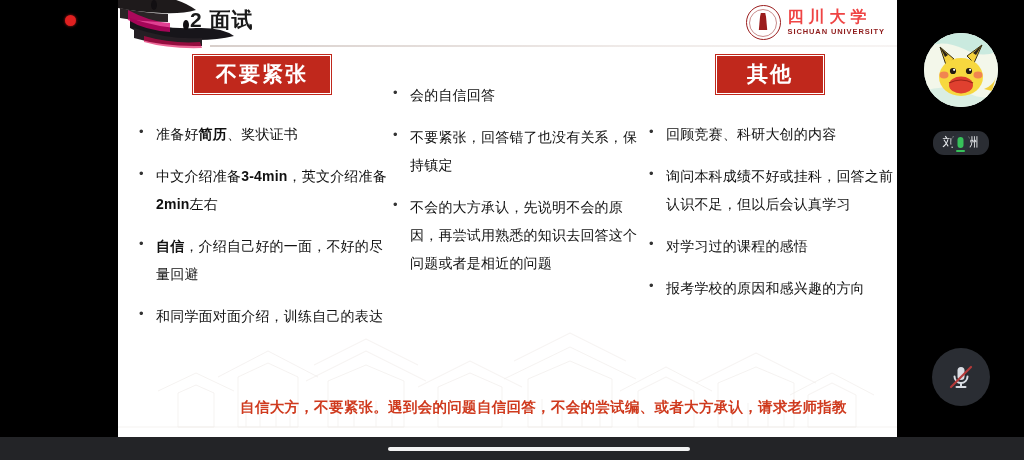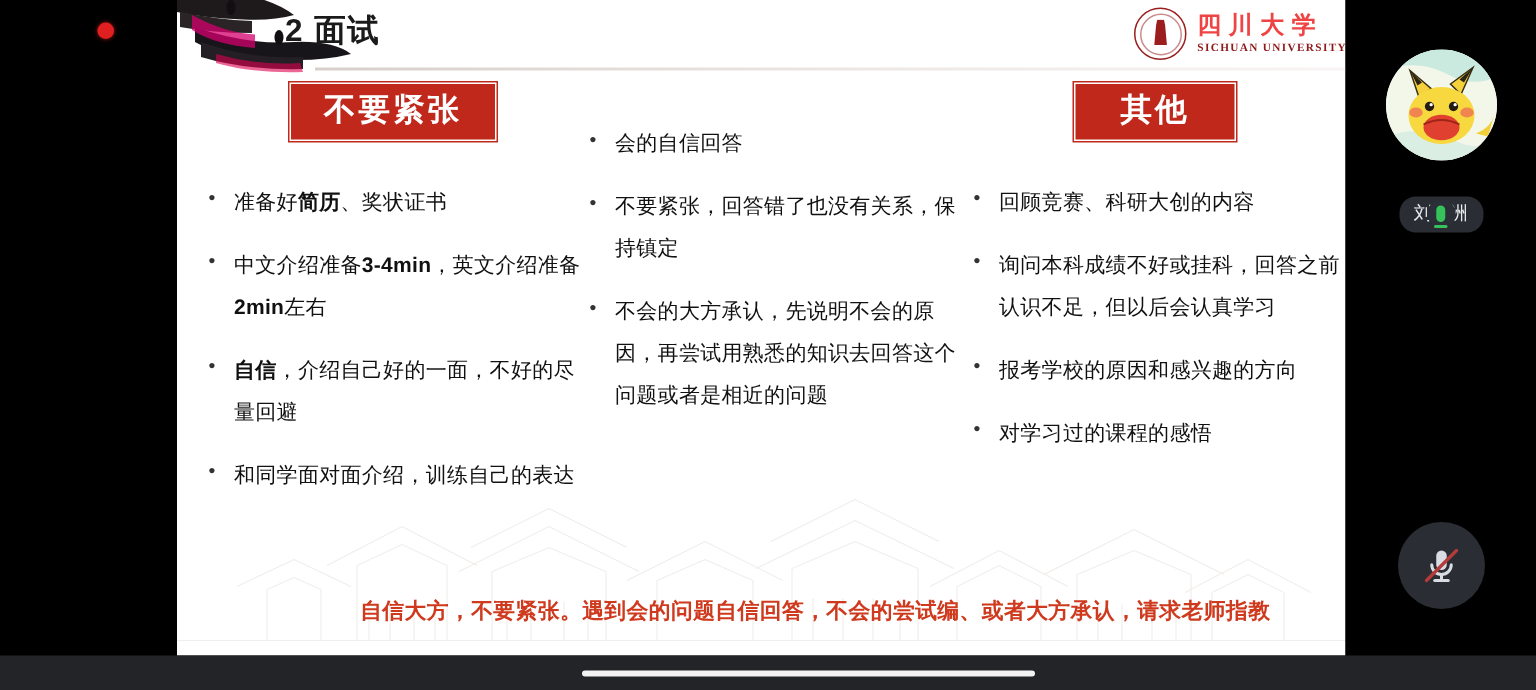--- a/index.html
+++ b/index.html
@@ -53,21 +53,20 @@
     opacity: .28;
     pointer-events: none;
   }
 
   
   .slide-header {
     position: absolute;
     left: 0; top: 0;
     width: 779px;
     height: 47px;
-    padding-left: 13px;
   }
   .pagoda {
     position: absolute;
     left: -8px; top: -8px;
     width: 130px; height: 58px;
     overflow: hidden;
   }
   .slide-title {
     position: absolute;
     left: 72px; top: 6px;
@@ -121,21 +120,21 @@
     letter-spacing: 5px;
     font-family: "DejaVu Serif", "Liberation Serif", serif;
     font-weight: bold;
   }
   .scu-en {
     font-size: 7.5px;
     color: #8e1a1a;
     letter-spacing: .9px;
     font-weight: bold;
     margin-top: 3px;
-    font-family: Liberation Serif, serif;
+    font-family: Liberation Sans, sans-serif;
   }
 
   
   .columns {
     position: absolute;
     left: 0; top: 55px;
     width: 779px;
   }
   .col {
     position: absolute;
@@ -364,22 +363,22 @@
             <li><span>不会的大方承认，先说明不会的原因，再尝试用熟悉的知识去回答这个问题或者是相近的问题</span></li>
           </ul>
       </div>
       <div class="col col-2">
         <div class="head-wrap">
           <span class="col-head">其他</span>
         </div>
         <ul class="bullets">
             <li><span>回顾竞赛、科研大创的内容</span></li>
             <li><span>询问本科成绩不好或挂科，回答之前认识不足，但以后会认真学习</span></li>
+            <li><span>对学习过的课程的感悟</span></li>
             <li><span>报考学校的原因和感兴趣的方向</span></li>
-            <li><span>对学习过的课程的感悟</span></li>
           </ul>
       </div>
     </div>
 
     <div class="slide-footline">自信大方，不要紧张。遇到会的问题自信回答，不会的尝试编、或者大方承认，请求老师指教</div>
   </div>
 
   <div class="rail">
 
     <div class="participant">

